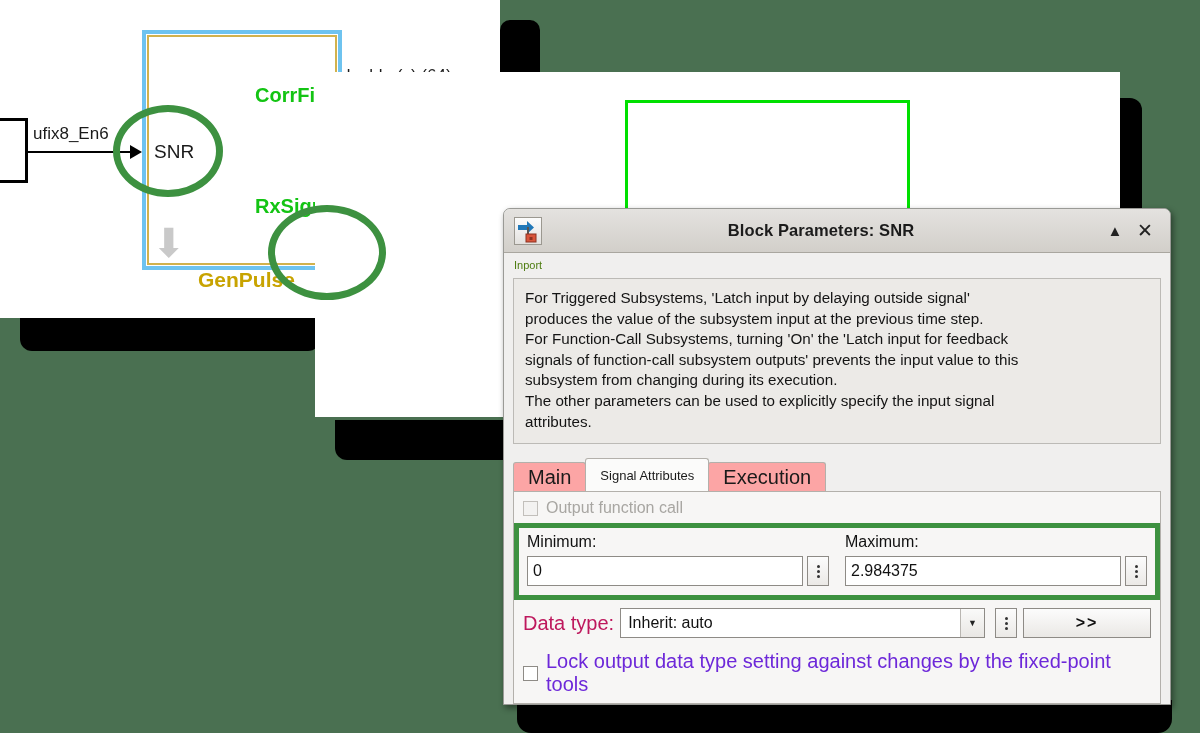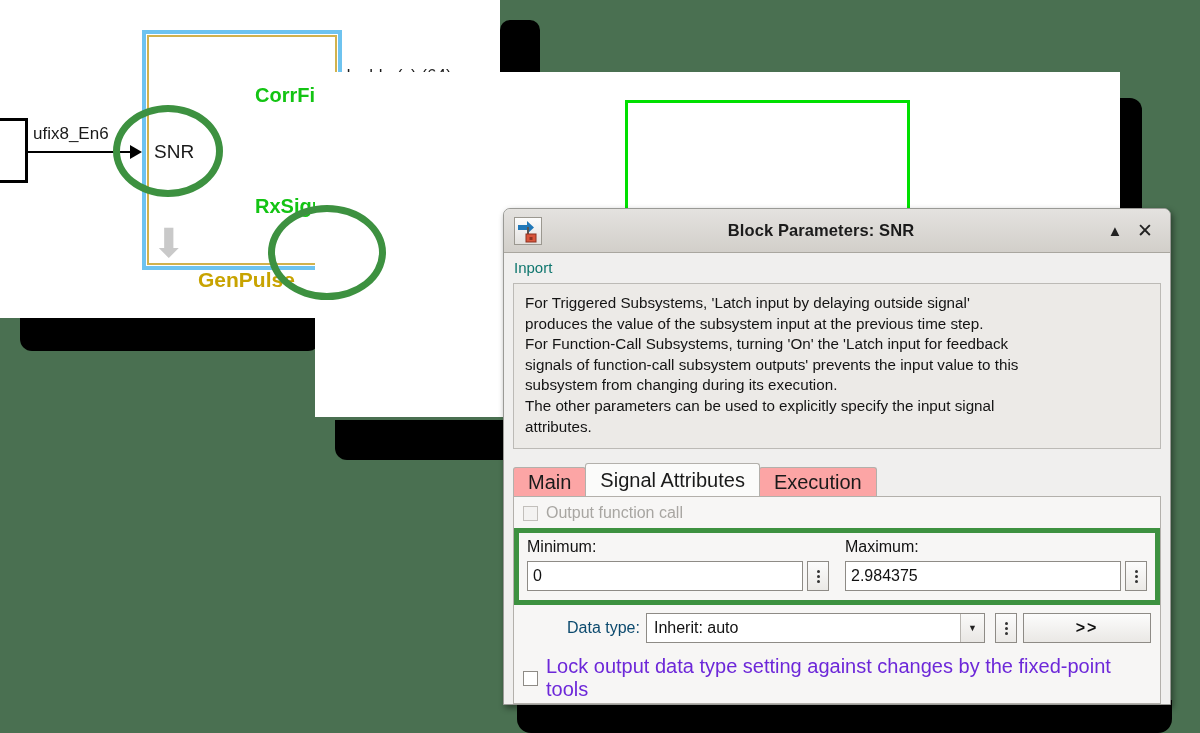--- a/index.html
+++ b/index.html
@@ -163,22 +163,22 @@
     width: 30px; height: 30px;
     display: flex; align-items: center; justify-content: center;
     font-size: 19px;
     color: #222;
     flex: none;
   }
   .wbtn.caret { font-size: 15px; font-weight: bold; }
 
   #subtitle {
     padding: 6px 10px 5px 10px;
-    font-size: 15px;
-    color: #0f766e;
+    font-size: 11px;
+    color: #4d7c0f;
     background: #f0efee;
     flex: none;
   }
 
   #desc {
     margin: 2px 9px 0 9px;
     background: #eceae7;
     border: 1px solid #bcbab6;
     padding: 9px 11px 11px 11px;
     font-size: 15.2px;
@@ -206,21 +206,21 @@
     background: #fca5a5;
     border: 1px solid #b3b0ab;
     border-bottom: none;
     border-top-left-radius: 3px;
     border-top-right-radius: 3px;
     margin-right: -1px;
   }
   .tab.active {
     background: #fbfbfa;
     height: 33px;
-    font-size: 20px;
+    font-size: 13px;
     position: relative;
     z-index: 3;
   }
 
   #tabpanel {
     margin: 0 9px 0 9px;
     background: #f7f6f5;
     border: 1px solid #b3b0ab;
     flex: 1;
     position: relative;
@@ -279,21 +279,21 @@
   .dots-btn i {
     width: 3px; height: 3px; background: #333; border-radius: 50%;
     display: block;
   }
 
   .row-dtype {
     display: flex; align-items: center;
     padding: 8px 9px 6px 9px;
     gap: 6px;
   }
-  .dt-label { font-size: 16px; color: #0c4a6e; flex: none; margin-left: 44px; }
+  .dt-label { font-size: 20px; color: #be185d; flex: none; }
   .combo {
     flex: 1;
     height: 30px;
     border: 1px solid #8e8b86;
     background: #fff;
     display: flex; align-items: center;
     font-size: 16px; color: #111;
     padding-left: 7px;
     min-width: 0;
   }

